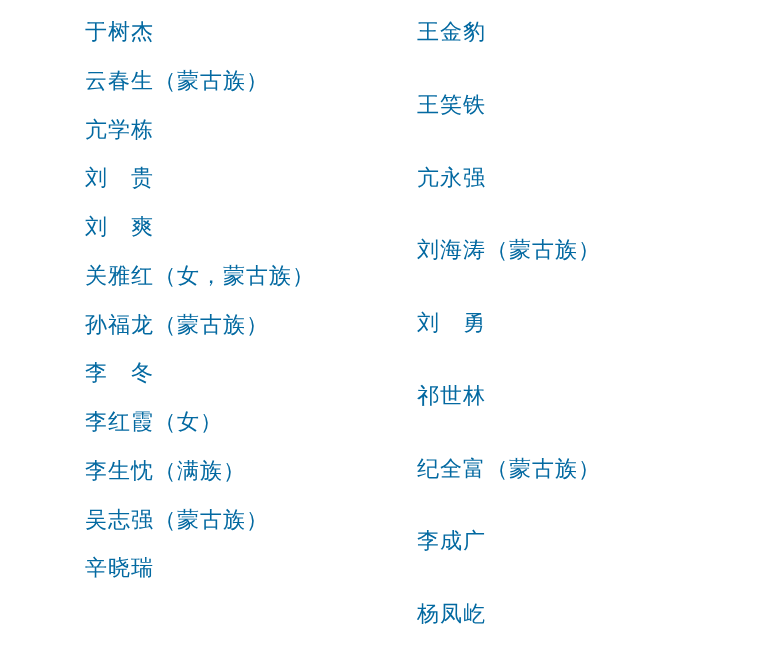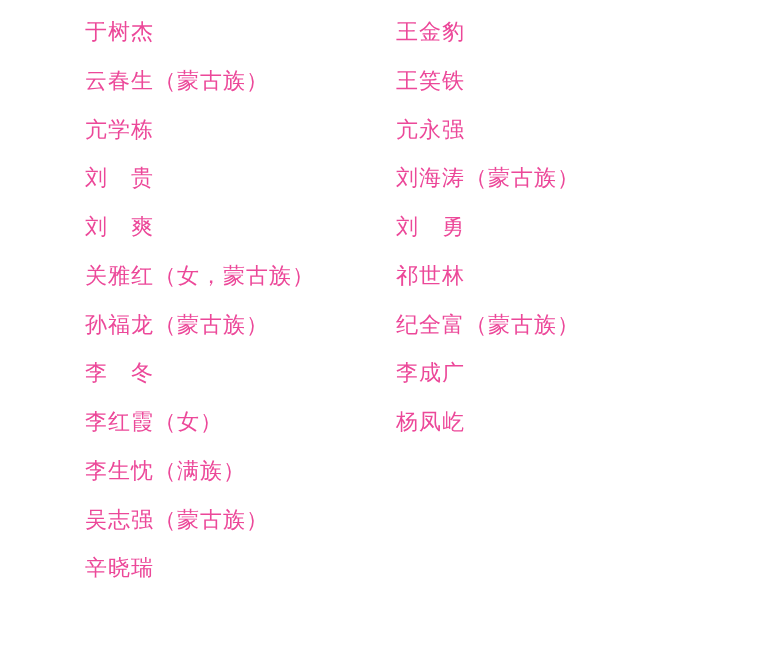--- a/index.html
+++ b/index.html
@@ -7,30 +7,30 @@
     padding: 0;
     background: #ffffff;
   }
   .page {
     position: relative;
     width: 765px;
     height: 671px;
     background: #ffffff;
     overflow: hidden;
     font-family: "Liberation Serif", "DejaVu Serif", serif;
-    color: #ec4899;
+    color: #0369a1;
   }
   .name-column {
     position: absolute;
     top: 20px;
     display: flex;
     flex-direction: column;
   }
   .name-column.left  { left: 85px;  }
-  .name-column.right { left: 396px; }
+  .name-column.right { left: 417px; gap: 24px; }
   .name-row {
     height: 48.75px;
     font-size: 22px;
     line-height: 24px;
     letter-spacing: 1px;
     white-space: pre;
   }
 </style>
 </head>
 <body>

